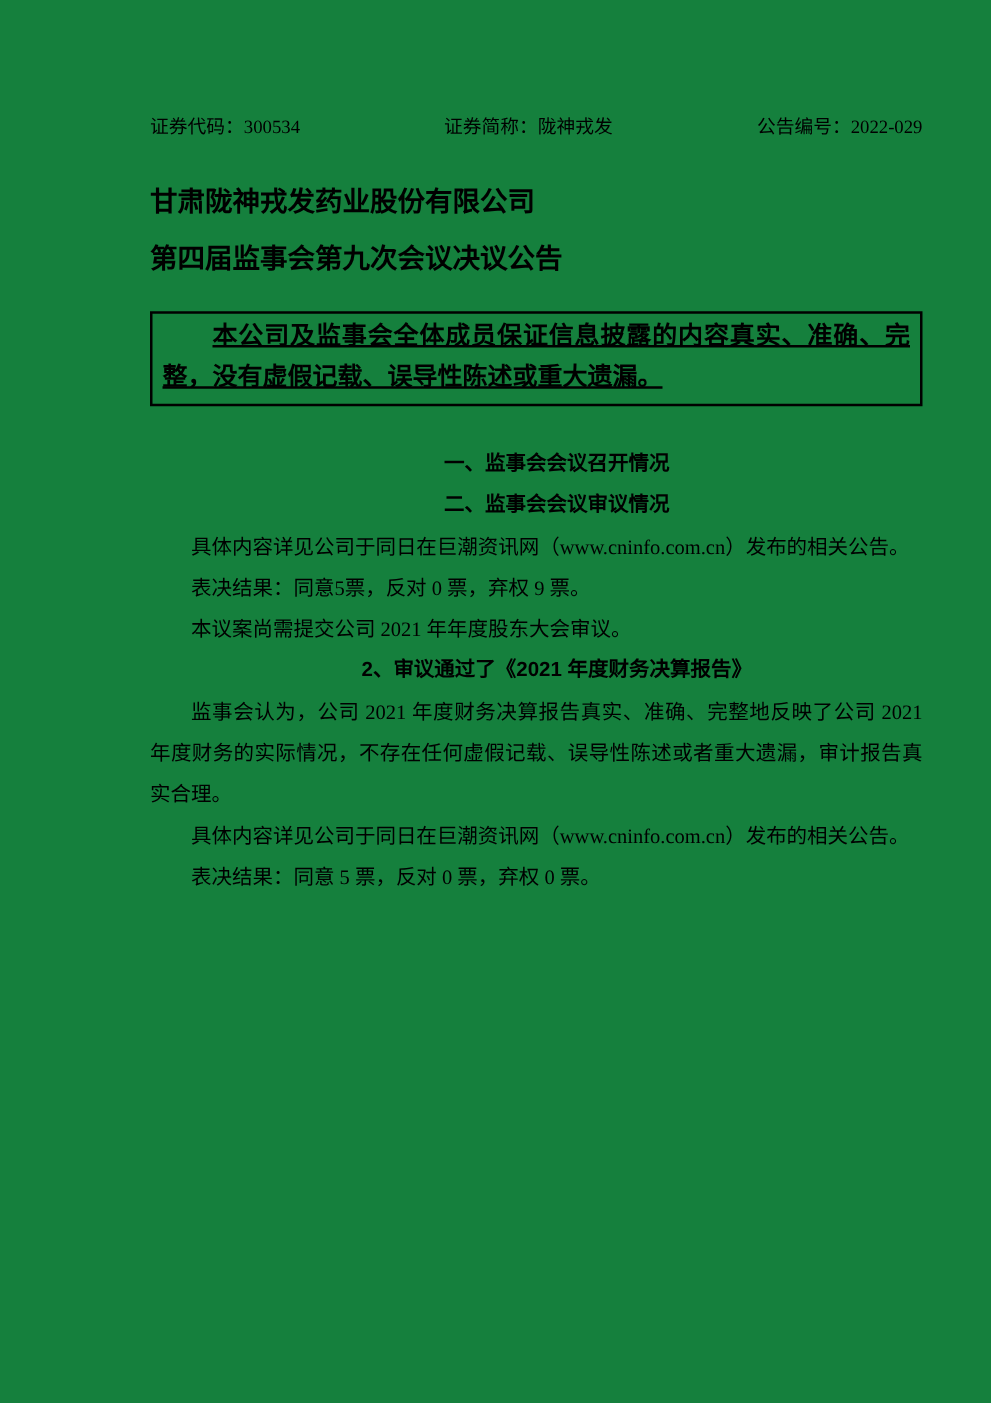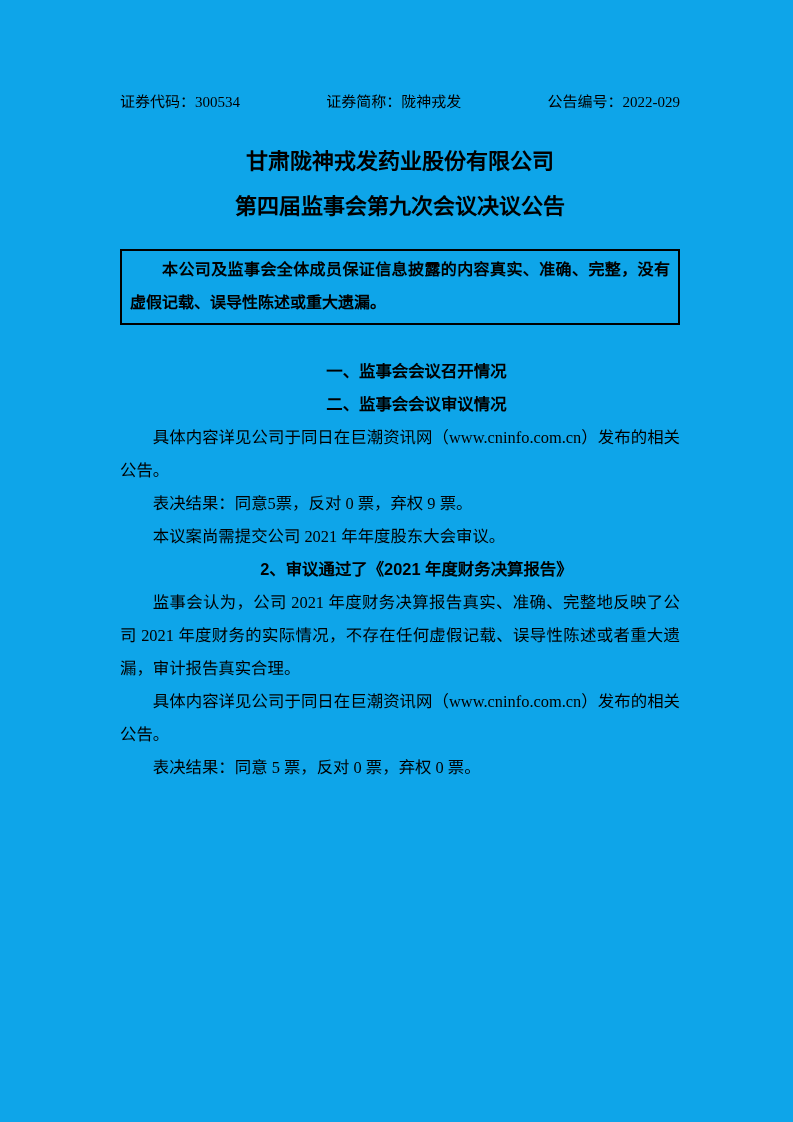--- a/index.html
+++ b/index.html
@@ -6,60 +6,60 @@
   html, body {
     margin: 0;
     padding: 0;
     background: #ffffff;
   }
   .page {
     position: relative;
     width: 793px;
     height: 1122px;
     margin: 0 auto;
-    background: #0ea5e9;
+    background: #15803d;
     color: #000000;
     box-sizing: border-box;
-    padding: 92px 113px 0 120px;
+    padding: 92px 55px 0 120px;
     font-family: "Liberation Serif", "DejaVu Serif", serif;
     overflow: hidden;
   }
   .header-row {
     display: flex;
     justify-content: space-between;
     align-items: baseline;
     font-size: 15px;
     line-height: 20px;
     white-space: nowrap;
   }
   .doc-title {
     margin: 34px 0 0 0;
-    text-align: center;
     font-family: "Liberation Sans", "DejaVu Sans", sans-serif;
     font-weight: bold;
     font-size: 22px;
     line-height: 32px;
   }
   .doc-title.second {
     margin-top: 13px;
   }
   .disclaimer-box {
     margin-top: 26px;
     border: 2px solid #000000;
     padding: 2px 8px 4px 8px;
     box-sizing: border-box;
   }
   .disclaimer-box p {
     margin: 0;
     font-family: "Liberation Sans", "DejaVu Sans", sans-serif;
     font-weight: bold;
-    font-size: 16px;
+    font-size: 20px;
     line-height: 33px;
     text-indent: 2em;
     text-align: justify;
+    text-decoration: underline;
   }
   .body-text p {
     margin: 0;
     font-size: 16.4px;
     line-height: 33px;
     text-indent: 2em;
     text-align: justify;
   }
   .body-text {
     margin-top: 30px;

